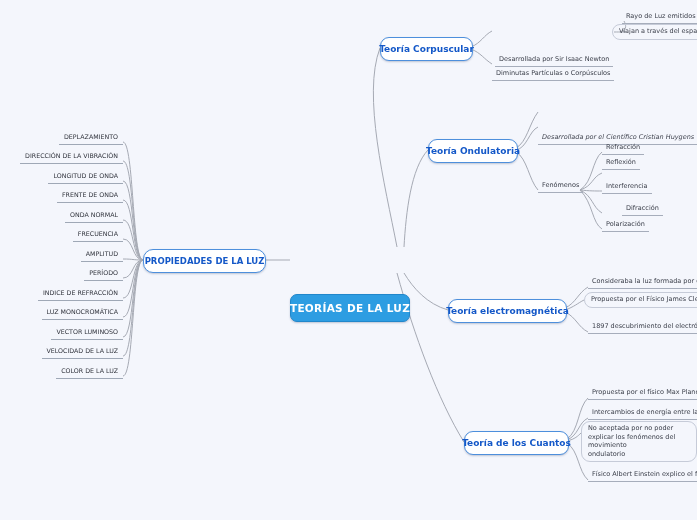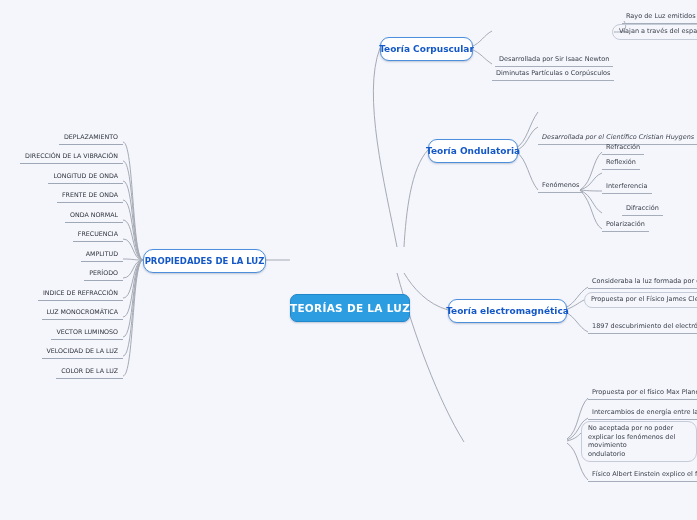--- a/index.html
+++ b/index.html
@@ -84,20 +84,21 @@
     <path d="M 567 440 C 579 435 578 423 588 418"></path>
     <path d="M 567 441 C 575 439 578 436 581 433"></path>
     <path d="M 567 443 C 579 451 578 471 588 480"></path>
   </svg>
 
   <div class="topic root" style="left:290px;top:247px;width:118px;height:26px;margin-top:47px;">TEORÍAS DE LA LUZ</div>
 
   <div class="topic" style="left:380px;top:37px;width:91px;height:22px;">Teoría Corpuscular</div>
   <div class="topic" style="left:428px;top:139px;width:88px;height:22px;">Teoría Ondulatoria</div>
   <div class="topic" style="left:448px;top:299px;width:117px;height:22px;">Teoría electromagnética</div>
+  <div class="topic" style="left:464px;top:431px;width:103px;height:22px;">Teoría de los Cuantos</div>
   <div class="topic" style="left:143px;top:249px;width:121px;height:22px;font-size:8.5px;border-radius:10px;">PROPIEDADES DE LA LUZ</div>
 
   <div class="prop-item" style="top:132px;">DEPLAZAMIENTO</div>
   <div class="prop-item" style="top:151px;">DIRECCIÓN DE LA VIBRACIÓN</div>
   <div class="prop-item" style="top:171px;">LONGITUD DE ONDA</div>
   <div class="prop-item" style="top:190px;">FRENTE DE ONDA</div>
   <div class="prop-item" style="top:210px;">ONDA NORMAL</div>
   <div class="prop-item" style="top:229px;">FRECUENCIA</div>
   <div class="prop-item" style="top:249px;">AMPLITUD</div>
   <div class="prop-item" style="top:268px;">PERÍODO</div>

